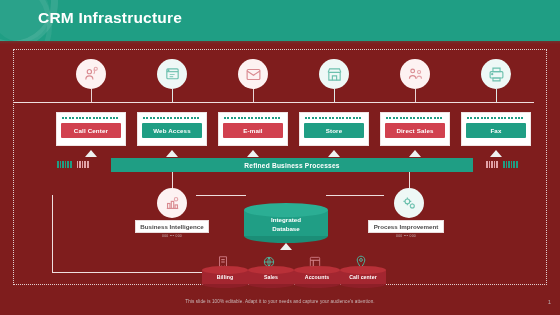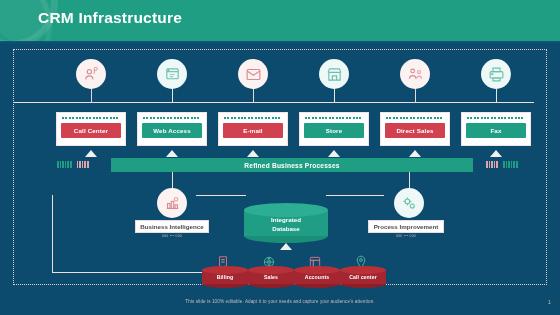--- a/index.html
+++ b/index.html
@@ -2,21 +2,21 @@
 <html><head>
 <meta charset="utf-8">
 <style>
   html,body{margin:0;padding:0;}
   body{
     width:560px;height:315px;overflow:hidden;
     background:#ffffff;
     font-family:"Liberation Sans","DejaVu Sans",sans-serif;
     -webkit-font-smoothing:antialiased;
   }
-  .slide{position:relative;width:560px;height:315px;background:#0c4a6e;overflow:hidden;}
+  .slide{position:relative;width:560px;height:315px;background:#7f1d1d;overflow:hidden;}
 
   
   .header{
     position:absolute;left:0;top:0;width:560px;height:41px;
     background:#1f9e84;overflow:hidden;
   }
   .header .arc1{
     position:absolute;left:-34px;top:-44px;width:92px;height:92px;
     border-radius:50%;border:7px solid rgba(255,255,255,0.10);
     box-sizing:border-box;

